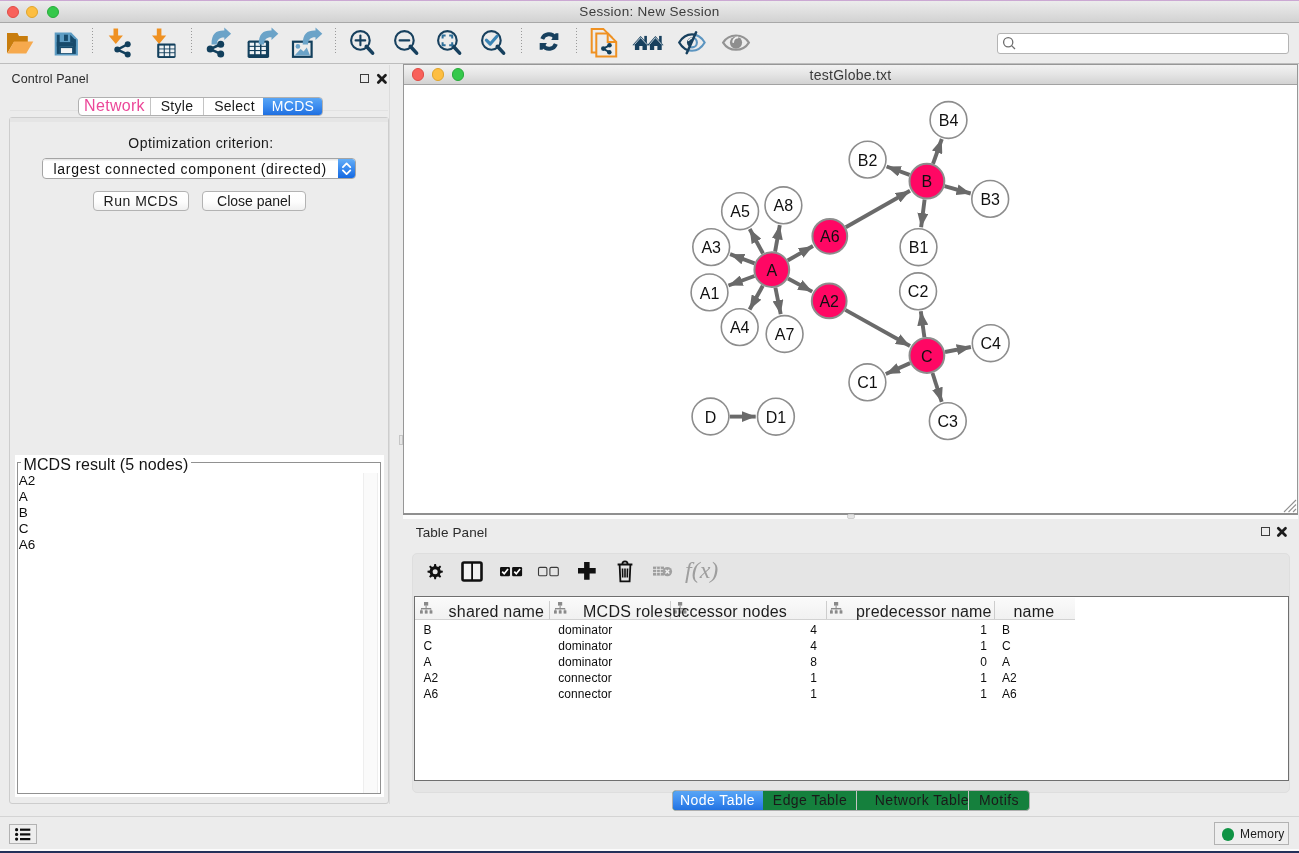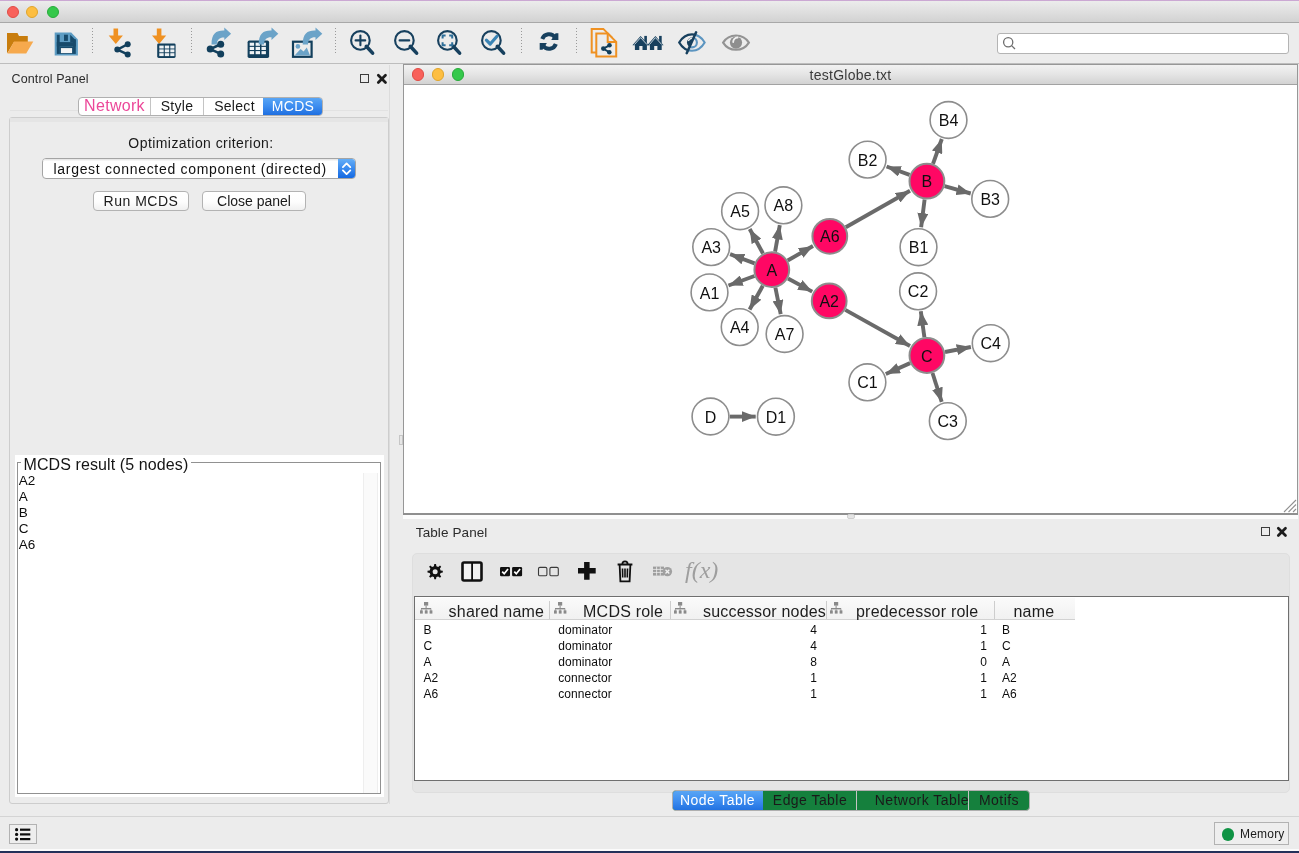--- a/index.html
+++ b/index.html
@@ -19,20 +19,21 @@
 .ic{position:absolute;}
 .th{position:absolute;top:603px;font-size:16px;letter-spacing:.2px;color:#1d1d1d;white-space:nowrap}
 .tc{position:absolute;top:622px;font-size:12px;letter-spacing:.1px;color:#0d0d0d;line-height:16px;white-space:nowrap}
 #search{position:absolute;left:997px;top:33px;width:292px;height:21px;background:#fff;
  border:1px solid #b4b4b4;border-radius:3px;box-sizing:border-box;}
 </style></head>
 <body>
 <div id="win">
   <div id="purple"></div>
   <div id="titlebar"></div>
+  <div id="title">Session: New Session</div>
   <div id="tbline"></div>
   <div class="tl" style="left:7px;background:#f8615b;border:1px solid #e04c46;box-sizing:border-box;"></div>
   <div class="tl" style="left:26px;background:#fdbe41;border:1px solid #e0a52c;box-sizing:border-box;"></div>
   <div class="tl" style="left:47px;background:#35c84b;border:1px solid #28ab3b;box-sizing:border-box;"></div>
   <div id="toolbar"></div>
   <div id="tbbot"></div>
 
   <div class="sep" style="left:92px"></div>
   <div class="sep" style="left:191px"></div>
   <div class="sep" style="left:335px"></div>
@@ -479,22 +480,22 @@
         <rect x="0.8" y="7.4" width="1" height="1.4"></rect>
         <rect x="5.6" y="7.4" width="1" height="1.4"></rect>
         <rect x="10.4" y="7.4" width="1" height="1.4"></rect>
         <rect x="0" y="8.4" width="2.8" height="3.2"></rect>
         <rect x="4.8" y="8.4" width="2.8" height="3.2"></rect>
         <rect x="9.6" y="8.4" width="2.8" height="3.2"></rect>
       </g>
     </svg>
   <div class="th" style="left:448.6px">shared name</div>
   <div class="th" style="left:583.1px">MCDS role</div>
-  <div class="th" style="left:703px">successor nodes</div>
-  <div class="th" style="left:856px">predecessor role</div>
+  <div class="th" style="left:664px">successor nodes</div>
+  <div class="th" style="left:856px">predecessor name</div>
   <div class="th" style="left:1013.5px">name</div>
   <div class="tc" style="left:423.5px">B<br>C<br>A<br>A2<br>A6</div>
   <div class="tc" style="left:558.2px">dominator<br>dominator<br>dominator<br>connector<br>connector</div>
   <div class="tc" style="left:757px;width:60px;text-align:right">4<br>4<br>8<br>1<br>1</div>
   <div class="tc" style="left:927px;width:60px;text-align:right">1<br>1<br>0<br>1<br>1</div>
   <div class="tc" style="left:1002px">B<br>C<br>A<br>A2<br>A6</div>
 
   <div class="abs" style="left:672px;top:790px;width:358px;height:21px;box-sizing:border-box;border:1px solid #afafaf;border-radius:4px;background:#15803d;overflow:hidden">
     <div class="abs" style="left:-1px;top:-1px;width:91px;height:21px;text-align:center;font-size:14px;letter-spacing:.45px;line-height:20px;color:#fff;background:linear-gradient(to bottom,#5ca8f5 0%,#3e8ef0 50%,#1f6fe0 100%)">Node Table</div>
     <div class="abs" style="left:90px;top:0;width:94px;height:19px;text-align:center;font-size:14px;letter-spacing:.45px;line-height:18px;color:#1a1a1a">Edge Table</div>

